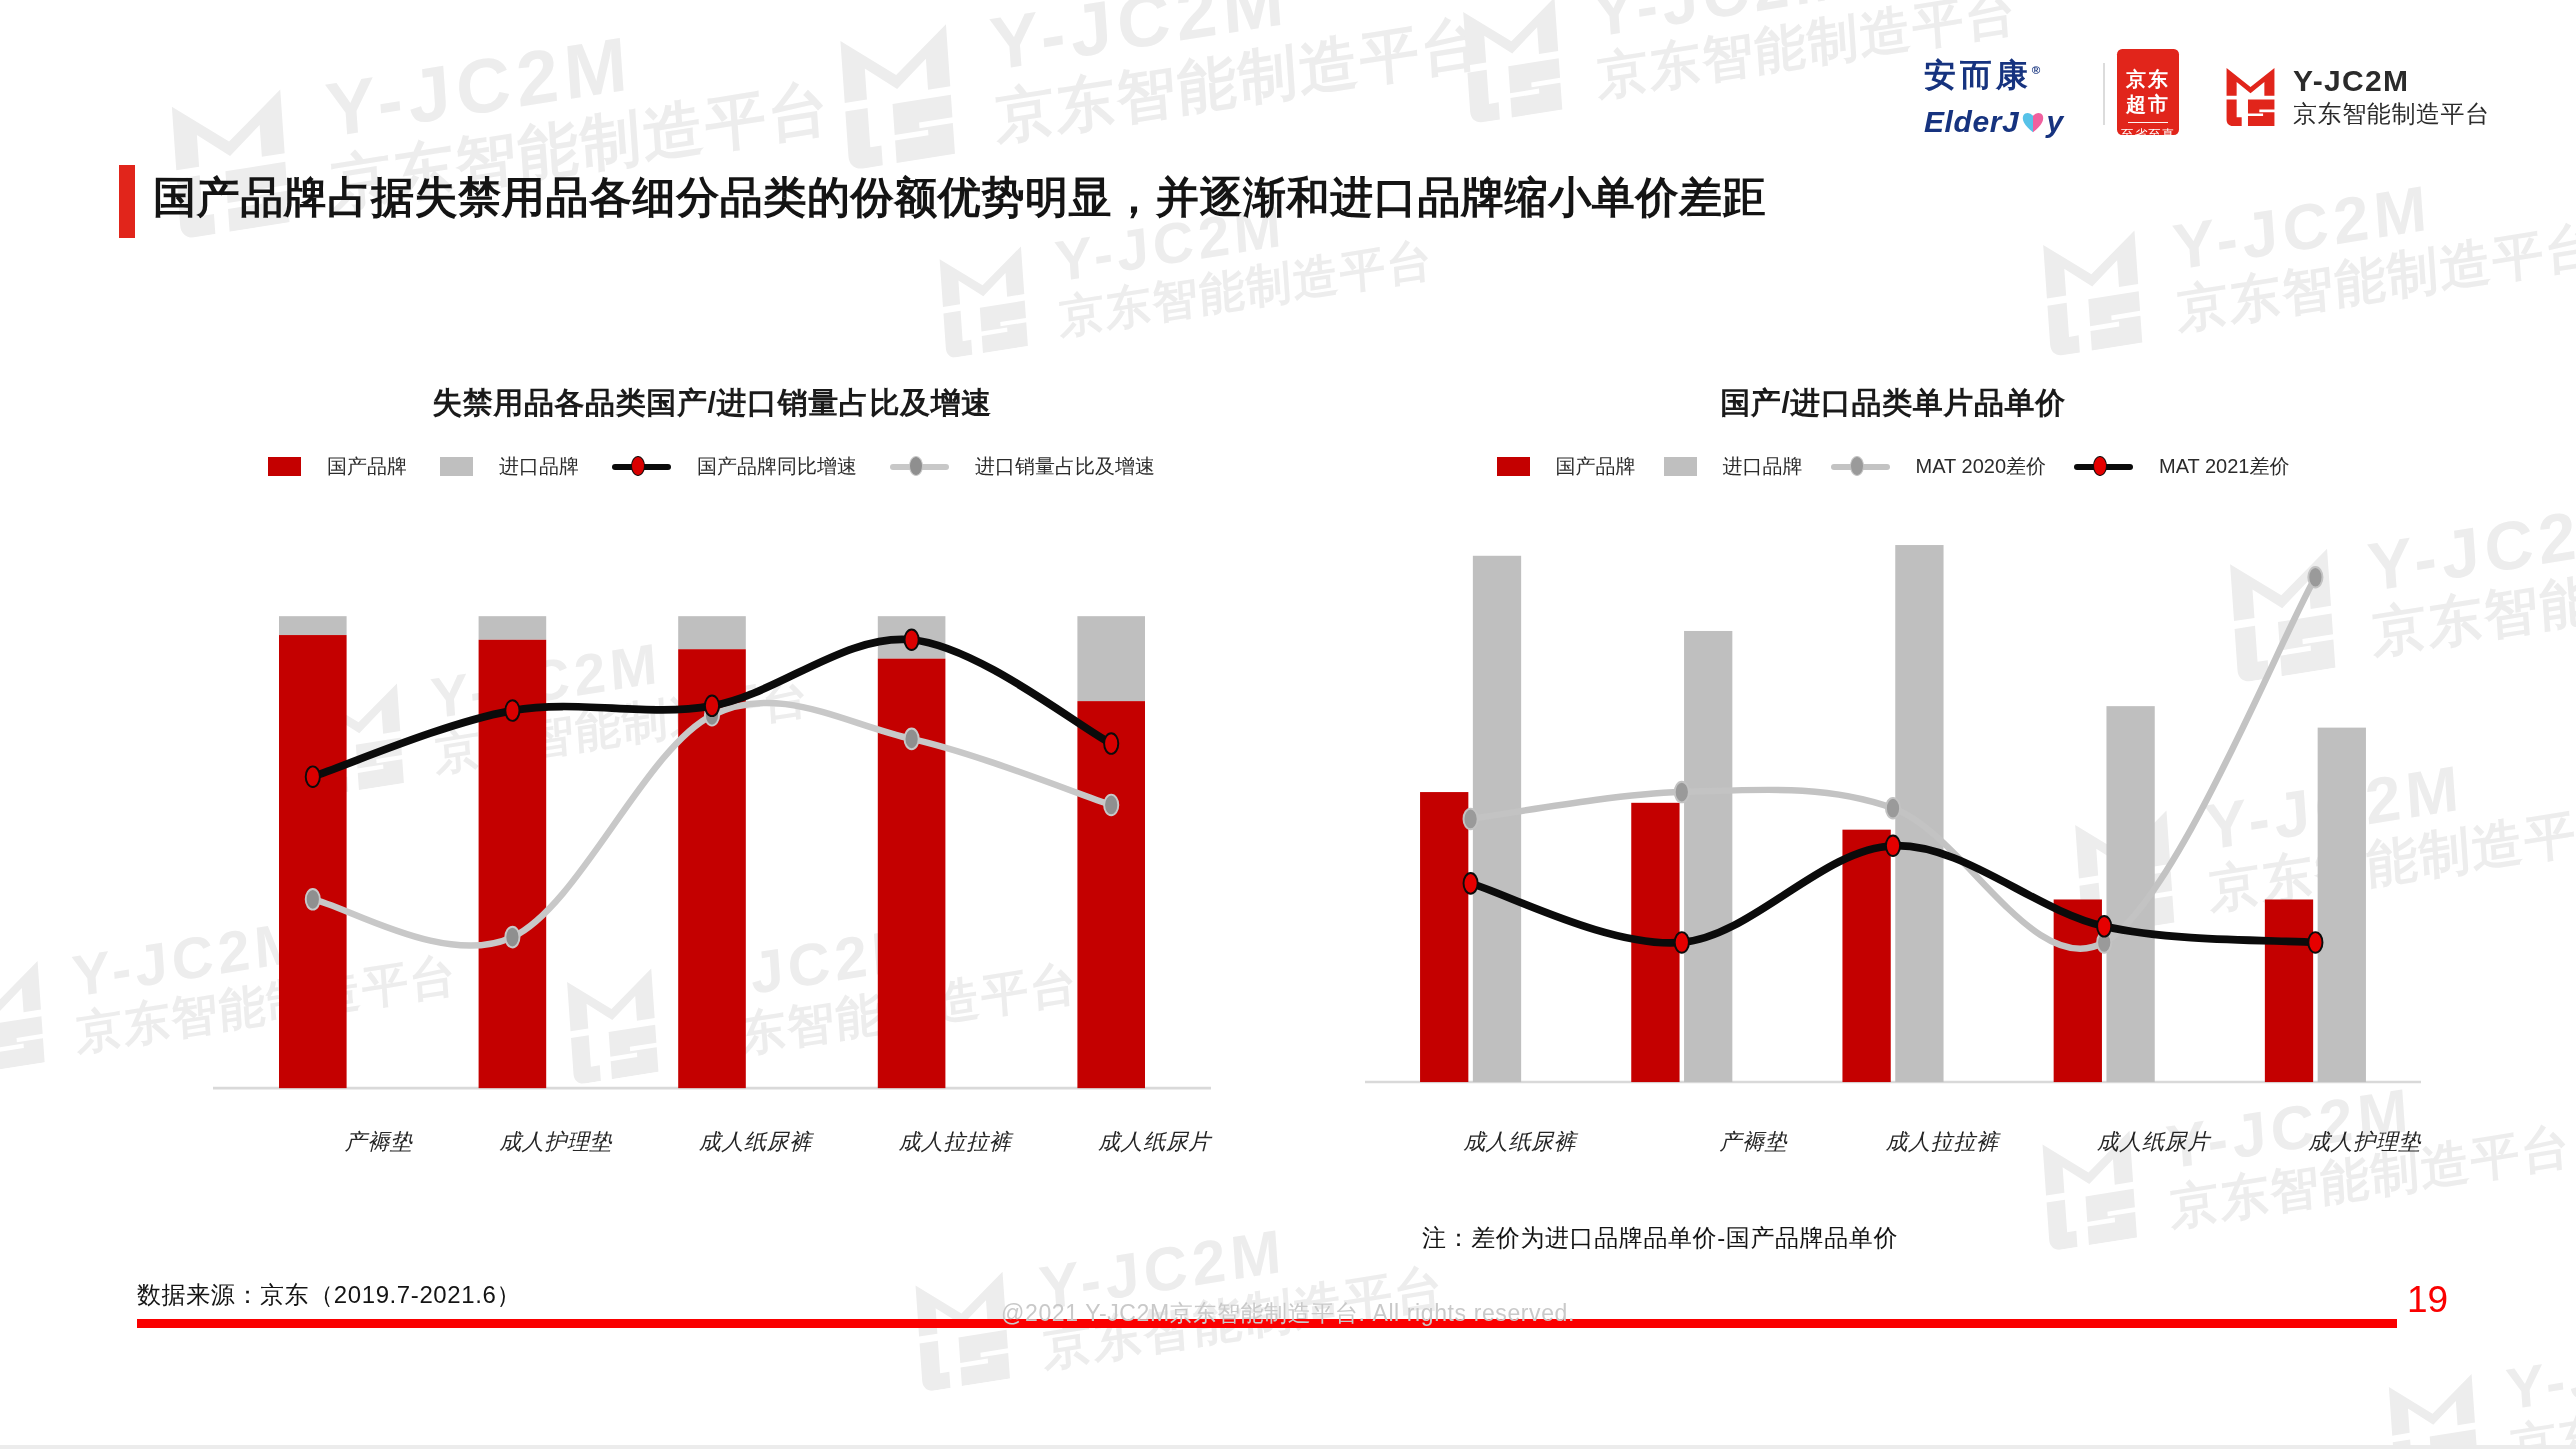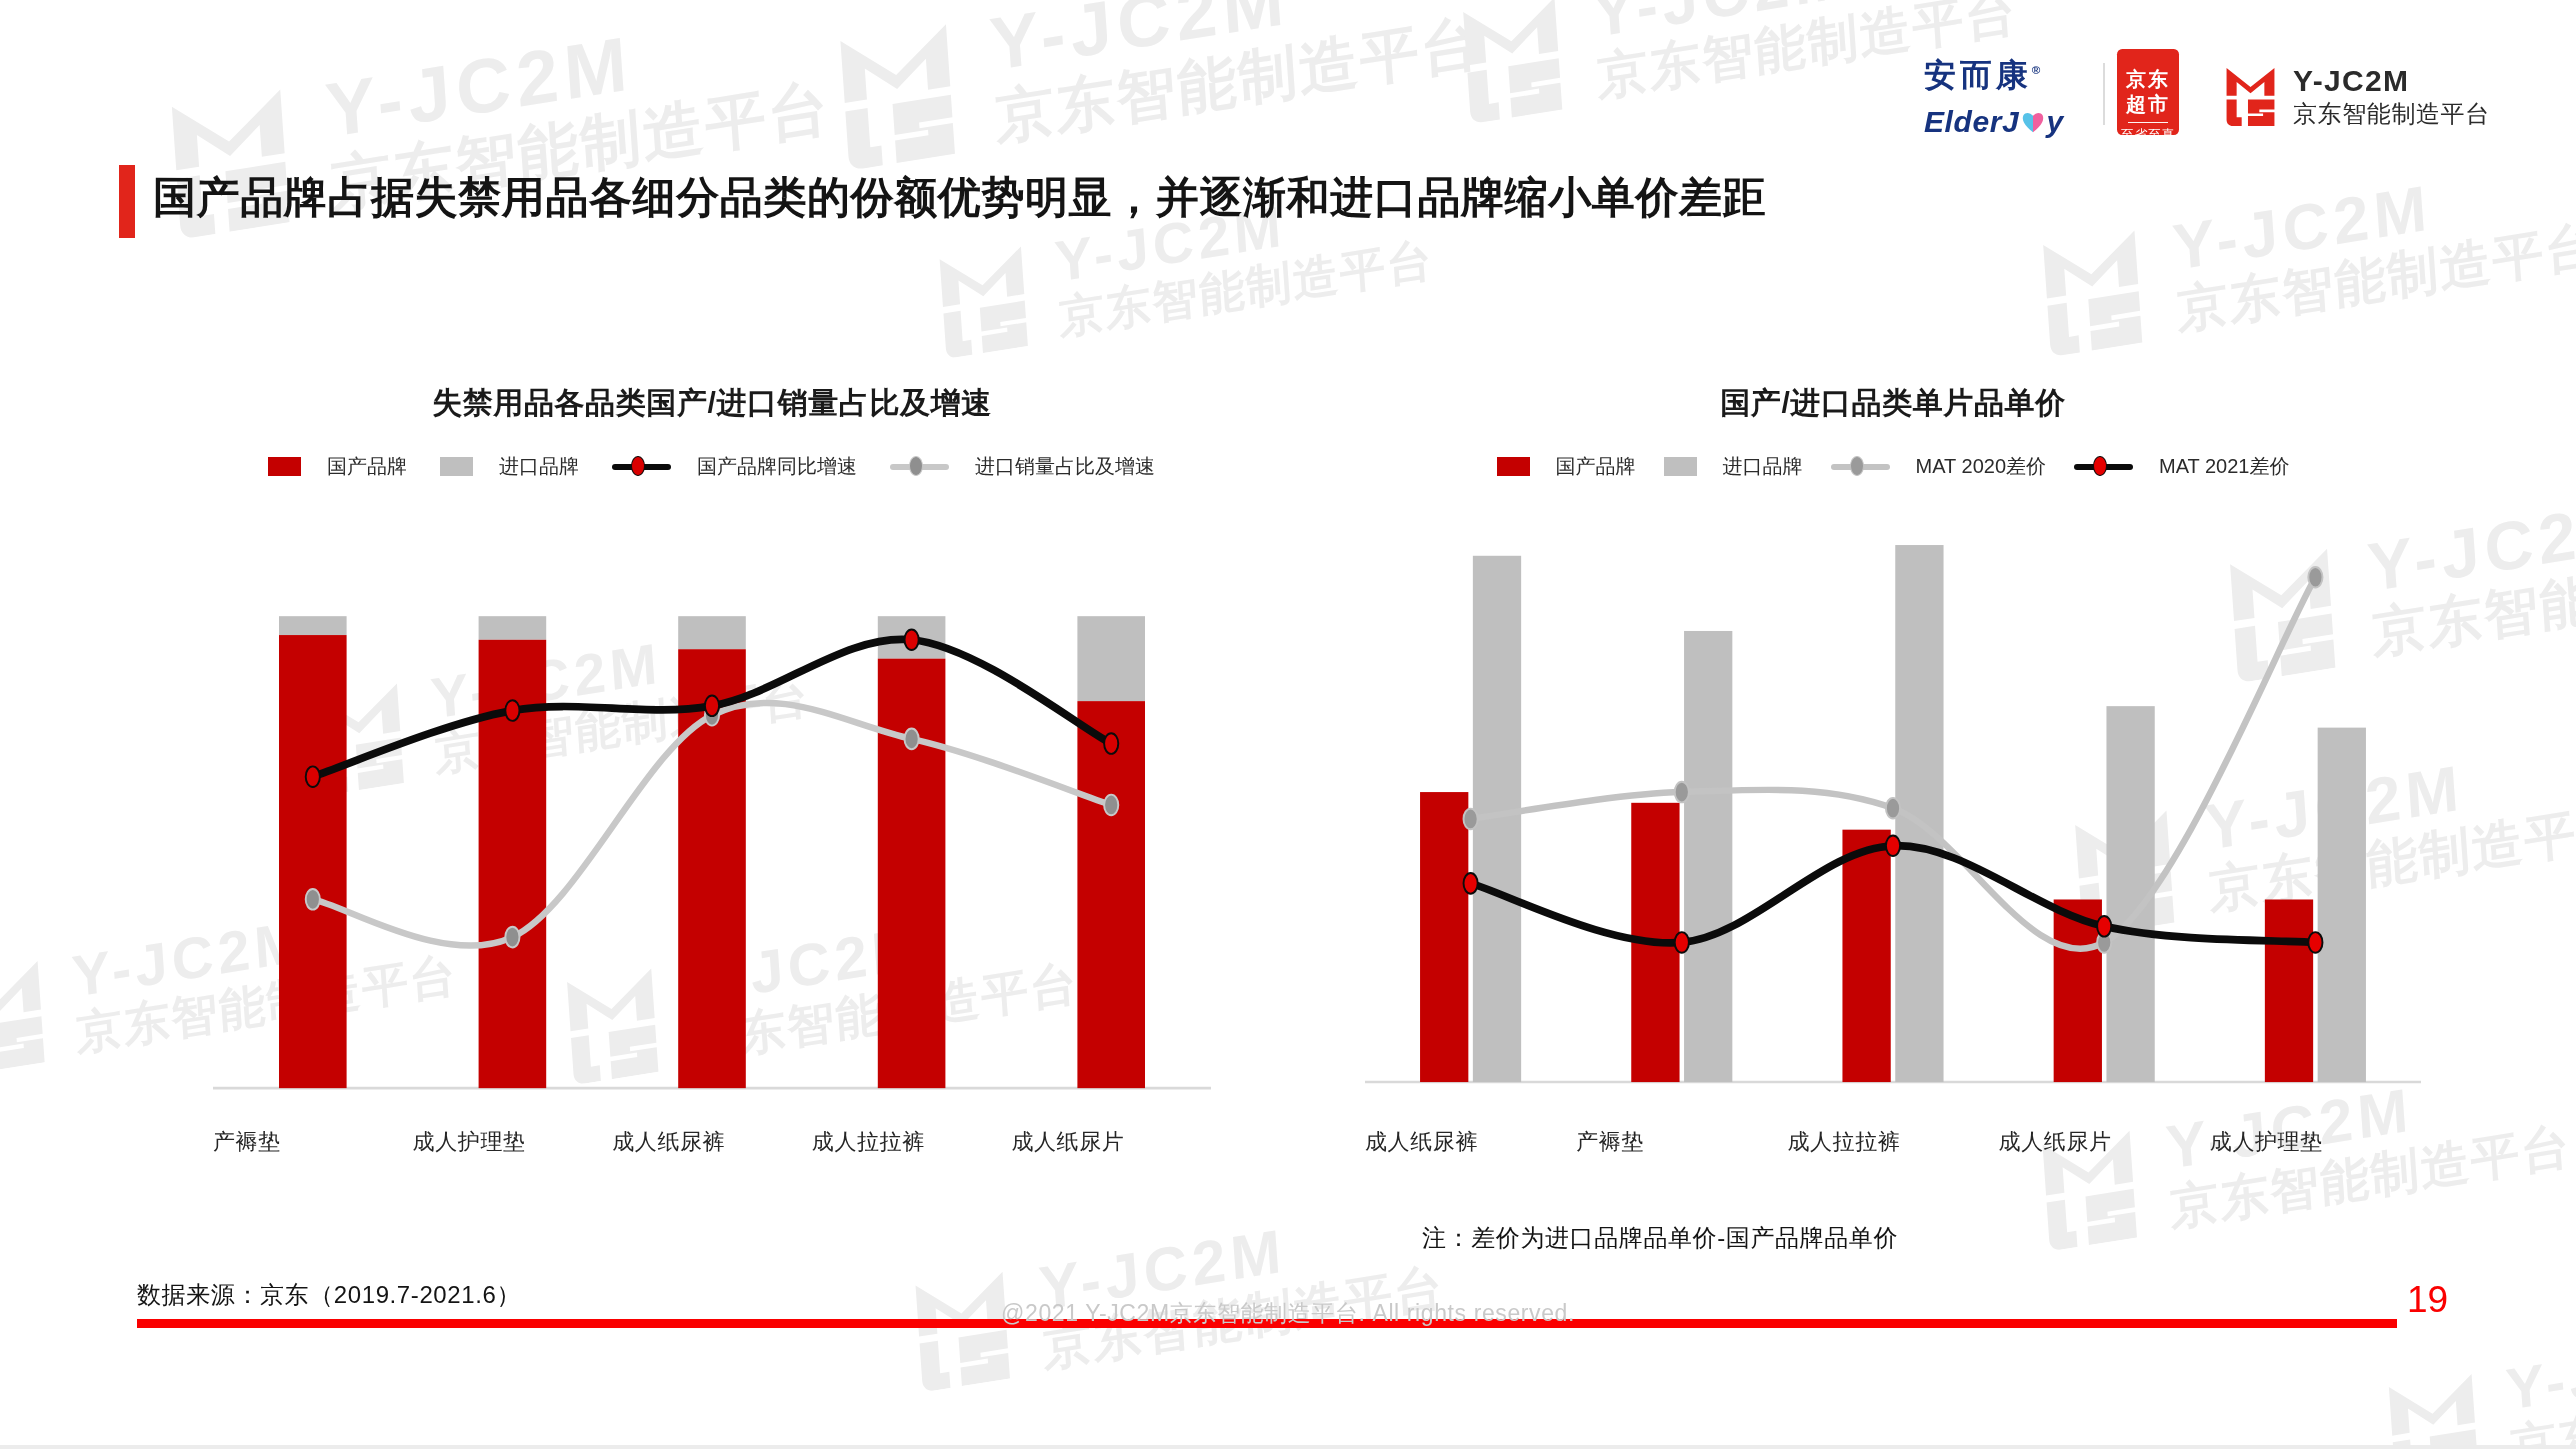--- a/index.html
+++ b/index.html
@@ -46,21 +46,21 @@
   .ls{position:relative;width:59px;height:23px;flex:none;}
   .ls .line{position:absolute;left:0;top:9px;width:100%;height:5.8px;border-radius:3.2px;background:var(--c);}
   .ls .dot{position:absolute;left:19.3px;top:0.6px;width:14px;height:20.6px;border-radius:50%;
            background:var(--m);border:1.9px solid var(--c);box-sizing:border-box;}
   .plot{position:absolute;overflow:visible;}
   #chart1-svg{left:213px;top:605px;width:998px;height:522px;}
   #chart2-svg{left:1365px;top:541px;width:1056px;height:567px;}
   .axis-labels{position:absolute;display:flex;font-size:22px;color:#262626;}
   #chart1-labels{left:213px;top:1127px;width:998px;}
   #chart2-labels{left:1365px;top:1127px;width:1056px;}
-  .axis-labels span{flex:1;text-align:left;letter-spacing:0.6px;}
+  .axis-labels span{flex:1;text-align:right;letter-spacing:0.6px;font-style:italic;}
   .chart-note{position:absolute;left:1422px;top:1222px;font-size:24px;color:#141414;letter-spacing:0.6px;}
 
   
   .source{position:absolute;left:137px;top:1279px;font-size:24px;color:#141414;letter-spacing:0.6px;}
   .redline{position:absolute;left:137px;top:1319px;width:2260px;height:9px;background:#FA0000;}
   .pagenum{position:absolute;left:2407px;top:1279px;font-size:37px;color:#FA0000;}
   .footer{position:absolute;left:0;top:1298px;width:2576px;text-align:center;font-size:23px;color:#C9C9C9;letter-spacing:0.6px;}
   .bottom-strip{position:absolute;left:0;top:1445px;width:2576px;height:3.9px;background:#ECECEC;}
 </style>
 </head>

